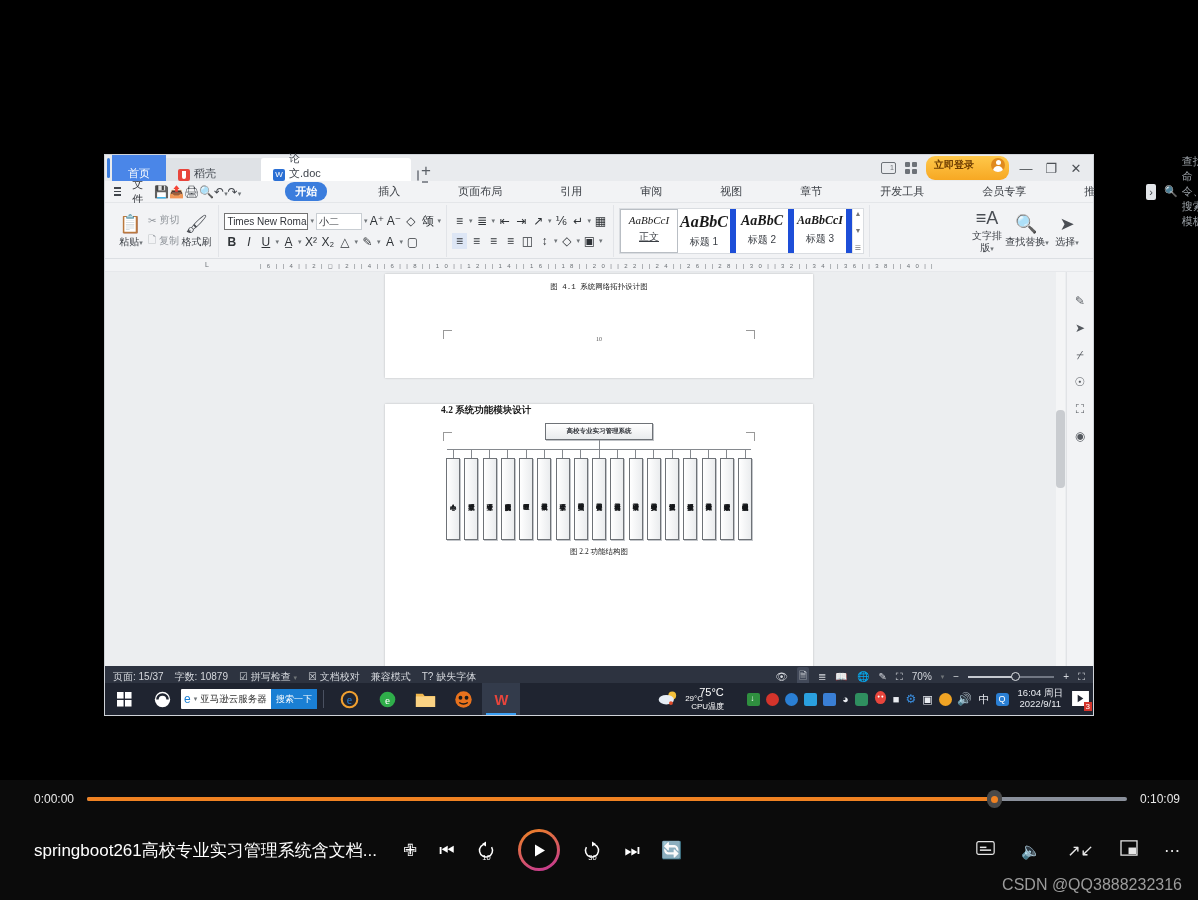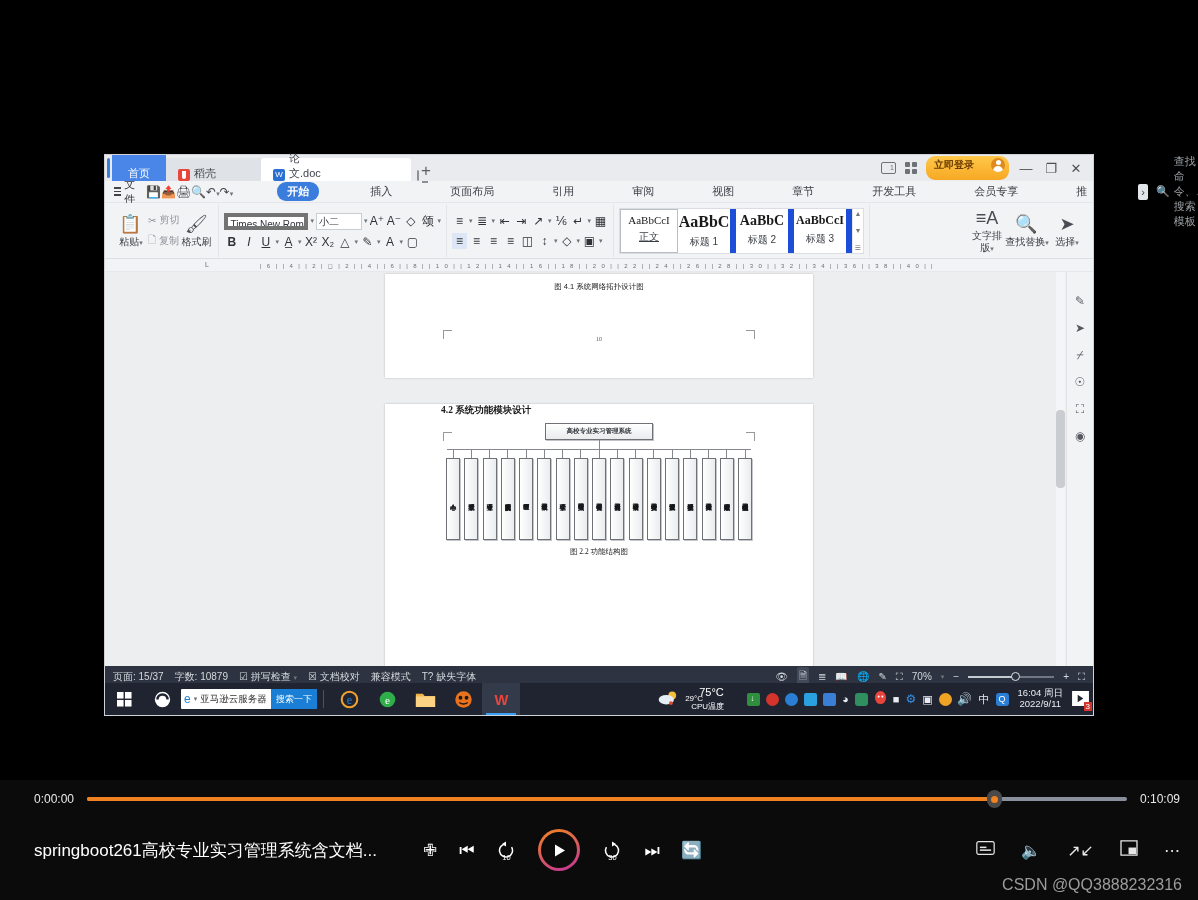--- a/index.html
+++ b/index.html
@@ -41,72 +41,72 @@
   .gridicon { display:grid; grid-template-columns:5px 5px; grid-template-rows:5px 5px; gap:2px; }
   .gridicon i { background:#6d7278; display:block; border-radius:1px;}
   .loginbtn { background: linear-gradient(#ffc84a,#f7a823); color: #6b3b00; font-size: 10px; border-radius: 9px; padding: 2px 4px 8px 8px; display: flex; align-items: center; gap: 17px; font-weight: bold;}
   .avatar { width: 14px; height: 14px; border-radius: 50%; background: #e08a1e; position: relative; overflow:hidden;}
   .avatar:before{content:"";position:absolute;left:4.5px;top:2px;width:5px;height:5px;border-radius:50%;background:#fff;}
   .avatar:after{content:"";position:absolute;left:2px;top:8px;width:10px;height:7px;border-radius:5px 5px 0 0;background:#fff;}
   .wctl { color: #4d5156; font-size: 13px; width: 16px; text-align: center; cursor: default; }
 
   
   .menurow { height: 22px; background: #f2f3f5; display: flex; align-items: center; padding-left: 7px; gap: 0px; font-size: 11px; border-bottom: 1px solid #e4e6e9;}
-  .mfile { display:flex; align-items:center; gap:3px; padding: 0 7px 0 2px;}
+  .mfile { display:flex; align-items:center; gap:11px; padding: 0 7px 0 2px;}
   .hamb { display:inline-block; width:11px;}
   .hamb i{display:block;height:1.4px;background:#41454b;margin:2.2px 0;}
   .qicon { width: 20px; text-align: center; color: #41454b; font-size: 12px; }
   .mitem { padding: 2px 7px; color: #3a3e44; white-space: nowrap; margin-left: 44px;}
   .mitem.sel { background: #3b7ddd; color: #fff; border-radius: 9px; padding: 2px 10px; font-weight:bold;}
   .mitem.more { background:#e2e5e9; border-radius:2px; padding:2px 3px;}
   .searchcmd { display: flex; align-items: center; gap: 4px; color: #9aa0a6; margin-left: 8px;}
   .menuright { margin-left: auto; display: flex; align-items: center; gap: 8px; padding-right: 7px; color: #4a4e54;}
   .mr { display: flex; align-items: center; gap: 2px; }
 
   
   .ribbon { height: 56px; background: #f2f3f5; display: flex; align-items: stretch; padding: 2px 4px; border-bottom: 1px solid #dcdfe3; position: relative;}
   .rgroup { display: flex; align-items: center; padding: 0 5px; border-right: 1px solid #e2e4e8; height: 52px;}
   .rgroup:last-child { border-right: none; }
   .bigbtn { width: 34px; text-align: center; font-size: 10px; color: #3a3e44; line-height: 1.2;}
   .bigbtn .gl { font-size: 18px; display: block; margin-bottom: 1px; color:#4a4e54;}
   .stack2 { display: flex; flex-direction: column; justify-content: center; gap: 5px; font-size: 10px; color: #8e9399;}
   .stack2 div { display: flex; align-items: center; gap: 3px; }
   .fontcol { display: flex; flex-direction: column; gap: 4px; }
   .fr1, .fr2 { display: flex; align-items: center; gap: 2px; }
-  .fname { width: 84px; height: 17px; border: 4px solid #737373; background: #fff; font-size: 10px; padding: 0 2px; line-height: 15px; overflow: hidden; white-space: nowrap;}
+  .fname { width: 84px; height: 17px; border: 1px solid #737373; background: #fff; font-size: 10px; padding: 0 2px; line-height: 15px; overflow: hidden; white-space: nowrap;}
   .fsize { width: 46px; height: 17px; border: 1px solid #c9ced3; background: #fff; font-size: 10px; padding: 0 2px; line-height: 15px;}
   .tbtn { min-width: 15px; height: 16px; text-align: center; font-size: 12px; color: #2f3337; line-height: 16px;}
   .caret { font-size: 7px; color: #707579; }
   .pgcol { display: flex; flex-direction: column; gap: 4px;}
   .prow { display: flex; align-items: center; gap: 2px;}
   .stylebox { display: flex; align-items: stretch; height: 46px; border: 1px solid #dadde1; background: #fff;}
   .styitem { width: 58px; text-align: center; font-size: 10px; color: #3a3e44; padding-top: 4px; border-right: 6px solid #1d4ed8; }
   .styitem:last-child { border-right: none; }
-  .styitem .samp { font-family: "Liberation Serif", serif; color: #1a1a1a; display: block; font-size: 13px; white-space: nowrap; overflow: hidden; }
+  .styitem .samp { font-family: "Liberation Serif", serif; color: #1a1a1a; display: block; font-size: 13px; white-space: nowrap; overflow: hidden; font-style: italic; }
   .styitem.n1 .samp { font-size: 11px; }
   .styitem.h1 .samp { font-size: 16px; font-weight: bold; }
   .styitem.h2 .samp { font-size: 14px; font-weight: bold; }
   .styitem.h3 .samp { font-size: 12px; font-weight: bold; }
   .styitem .nm { display: block; margin-top: 4px; font-size: 10px;}
   .styitem.n1 { border: 1px solid #b9bec4; }
   .styitem.n1 .nm { text-decoration: underline; }
   .styscroll { width: 11px; display: flex; flex-direction: column; justify-content: space-between; align-items: center; font-size: 7px; color: #777; padding: 1px 0; border-left: 1px solid #e3e5e8;}
   .ribbon-right { margin-left: auto; display: flex; align-items: center; }
 
   
   .ruler { height: 13px; background: #f2f3f5; position: relative; display: flex; align-items: center; justify-content: center; overflow: hidden; border-bottom: 1px solid #e6e8eb;}
   .rulermarks { font-size: 6px; color: #6b7075; letter-spacing: 5.4px; white-space: nowrap; }
   .rulerL { position:absolute; left:100px; top:2px; font-size:7px; color:#6b7075;}
 
   
   .docarea { position: relative; height: 394px; background: #eceef0; overflow: hidden; }
   .page { background: #fff; margin: 0 auto; width: 428px; position: relative; box-shadow: 0 0 2px rgba(0,0,0,.22);}
   .page.p1 { height: 104px; margin-top: 2px;}
   .page.p2 { height: 274px; margin-top: 13px;}
-  .capt { text-align: center; font-family: Liberation Sans, sans-serif; font-size: 7.5px; color: #202020; padding-top: 8px;}
+  .capt { text-align: center; font-family: Liberation Mono, monospace; font-size: 7.5px; color: #202020; padding-top: 8px;}
   .pgnum { text-align: center; font-size: 6px; color: #555; margin-top: 44px; font-family:"Liberation Serif",serif;}
   .crop { position: absolute; width: 9px; height: 9px; border-color: #9a9a9a; }
   .crop.tl { left: 58px; border-left: 1px solid #999; border-top: 1px solid #999;}
   .crop.tr { right: 58px; border-right: 1px solid #999; border-top: 1px solid #999;}
   .h2t { font-family: "Liberation Serif", serif; font-weight: bold; font-size: 9.5px; color: #1b1b1b; margin: 26px 0 0 56px;}
   .para { font-family: "Liberation Serif", serif; font-size: 8px; color: #1b1b1b; line-height: 1.75; margin: 6px 56px 0 56px; text-align: justify; text-indent: 2em;}
 
   
   .chart { margin: 6px auto 0; width: 310px; position: relative; }
   .rootnode { width: 108px; margin: 0 auto; border: 1px solid #6e7277; background: linear-gradient(#ffffff,#e9ebed); text-align: center; font-size: 6.5px; font-weight: bold; padding: 3px 0; font-family:"Liberation Serif",serif; box-shadow: 1px 1px 0 #bfc2c6;}
@@ -145,21 +145,21 @@
   .trayicon { width: 13px; height: 13px; display: inline-block; border-radius: 2px; }
   .clock { text-align: center; font-size: 9.5px; line-height: 1.15; padding: 0 3px;}
 
   
   #player { position: absolute; left: 0; top: 780px; width: 1198px; height: 120px; background: #0b0b0b; padding-left: 16px; }
   .progrow { display: flex; align-items: center; height: 38px; padding: 0 18px; gap: 13px; color: #e9e9e9; font-size: 12px;}
   .track { flex: 1; height: 4px; background: #8a909b; border-radius: 3px; position: relative; }
   .trackfill { position: absolute; left: 0; top: 0; height: 4px; background: #f08222; border-radius: 3px; width: 87.2%;}
   .thandle { position: absolute; left: 87.2%; top: -7px; width: 15px; height: 18px; margin-left: -7px; background: #4a4a4a; border-radius: 8px; display:flex; align-items:center; justify-content:center;}
   .thandle i { width: 7px; height: 7px; border-radius: 50%; background: #f08222; display:block;}
-  .ctrlrow { display: flex; align-items: center; height: 64px; padding: 0 18px; color: #fff; gap: 20px; }
+  .ctrlrow { display: flex; align-items: center; height: 64px; padding: 0 18px; color: #fff; }
   .vtitle { font-size: 17px; color: #fff; max-width: 420px; white-space: nowrap; overflow: hidden; }
   .ctrls { display: flex; align-items: center; gap: 22px; margin-left: 26px; }
   .cbtn { color: #fff; font-size: 17px; line-height: 1; display:flex; align-items:center; justify-content:center;}
   .playring { width: 42px; height: 42px; border-radius: 50%; background: linear-gradient(160deg,#f0861f,#c2339a); display: flex; align-items: center; justify-content: center;}
   .playring i { width: 36px; height: 36px; border-radius: 50%; background: #0b0b0b; display: flex; align-items: center; justify-content: center;}
   .rightctrls { margin-left: auto; display: flex; align-items: center; gap: 26px; color: #e6e6e6; font-size: 16px;}
   .watermark { position: absolute; right: 16px; bottom: 6px; color: #9c9c9c; font-size: 16px; }
   .skipwrap { position: relative; width: 20px; height: 20px; }
   .skipnum { position: absolute; left: 0; right: 0; bottom: -1px; text-align: center; font-size: 7.5px; color: #fff; }
 </style>

